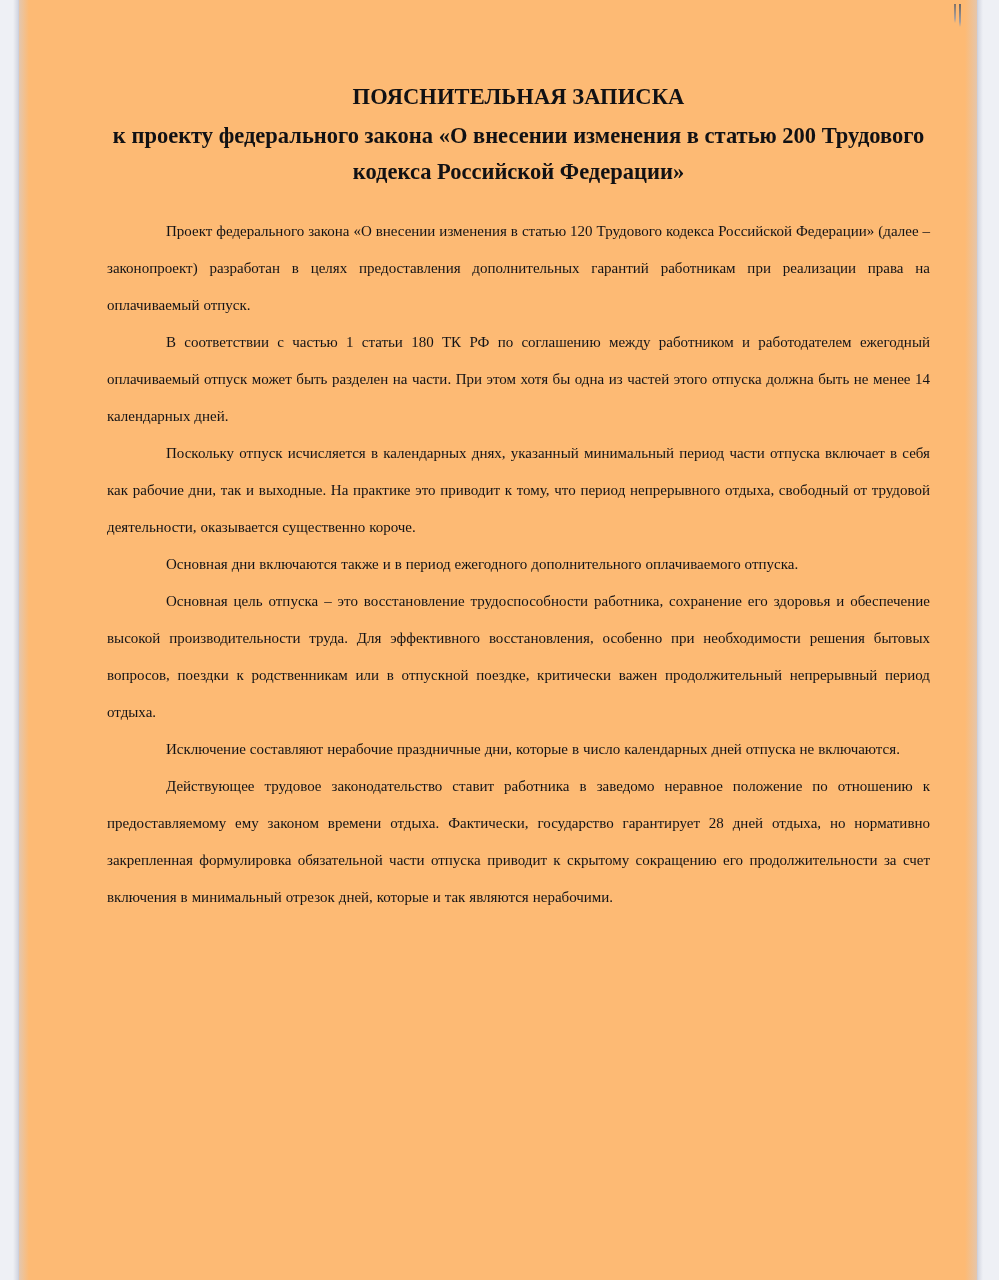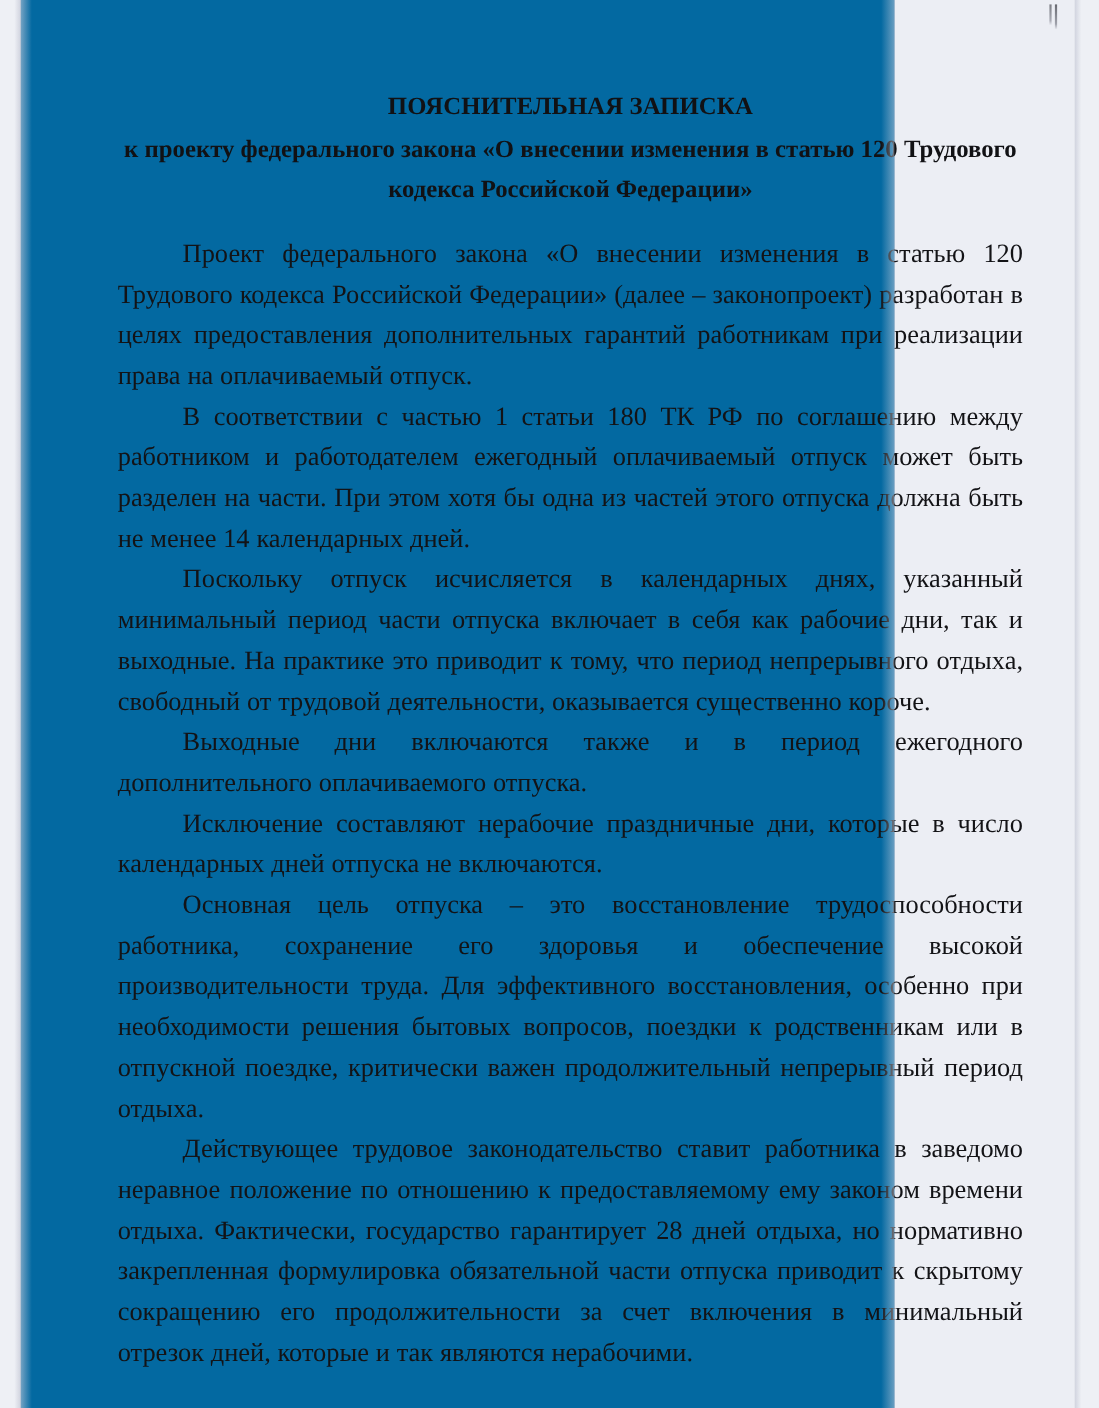--- a/index.html
+++ b/index.html
@@ -44,23 +44,23 @@
     top: 0; bottom: 0; left: 0;
     width: 6px;
     background: linear-gradient(to left, rgba(180,184,200,0.00), rgba(168,172,192,0.42));
   }
 
   
   #page {
     position: absolute;
     top: 0;
     left: 19px;
-    width: 794px;
+    width: 958px;
     height: 1280px;
-    background: #0369a1;
+    background: #fdba74;
     box-shadow: 0 0 0 0.5px rgba(200,203,216,0.9);
   }
 
   
   #page::before {
     content: "";
     position: absolute;
     top: 0; bottom: 0; left: 0;
     width: 10px;
     background: linear-gradient(to right, rgba(207,210,224,0.55), rgba(255,255,255,0));
@@ -119,21 +119,21 @@
     line-height: 36px;
     color: #111114;
     margin: 3px 0 0 0;
     padding: 0 2px;
   }
 
   .body-block {
     margin-top: 23px;
   }
   .para {
-    font-size: 24px;
+    font-size: 15px;
     line-height: 37px;
     text-align: justify;
     text-align-last: left;
     text-indent: 59px;
     color: #131316;
     margin: 0;
     hyphens: none;
     word-spacing: 0.2px;
   }
 </style>
@@ -149,28 +149,28 @@
 
     <div id="scan-artifact">
       <span class="mark m1"></span>
       <span class="mark m2"></span>
     </div>
 
     <div id="content">
 
       <h1 class="doc-title">ПОЯСНИТЕЛЬНАЯ ЗАПИСКА</h1>
 
-      <h2 class="doc-subtitle">к проекту федерального закона «О внесении изменения в статью 120 Трудового кодекса Российской Федерации»</h2>
+      <h2 class="doc-subtitle">к проекту федерального закона «О внесении изменения в статью 200 Трудового кодекса Российской Федерации»</h2>
 
       <div class="body-block">
         <p class="para">Проект федерального закона «О внесении изменения в статью 120 Трудового кодекса Российской Федерации» (далее – законопроект) разработан в целях предоставления дополнительных гарантий работникам при реализации права на оплачиваемый отпуск.</p>
         <p class="para">В соответствии с частью 1 статьи 180 ТК РФ по соглашению между работником и работодателем ежегодный оплачиваемый отпуск может быть разделен на части. При этом хотя бы одна из частей этого отпуска должна быть не менее 14 календарных дней.</p>
         <p class="para">Поскольку отпуск исчисляется в календарных днях, указанный минимальный период части отпуска включает в себя как рабочие дни, так и выходные. На практике это приводит к тому, что период непрерывного отдыха, свободный от трудовой деятельности, оказывается существенно короче.</p>
-        <p class="para">Выходные дни включаются также и в период ежегодного дополнительного оплачиваемого отпуска.</p>
+        <p class="para">Основная дни включаются также и в период ежегодного дополнительного оплачиваемого отпуска.</p>
+        <p class="para">Основная цель отпуска – это восстановление трудоспособности работника, сохранение его здоровья и обеспечение высокой производительности труда. Для эффективного восстановления, особенно при необходимости решения бытовых вопросов, поездки к родственникам или в отпускной поездке, критически важен продолжительный непрерывный период отдыха.</p>
         <p class="para">Исключение составляют нерабочие праздничные дни, которые в число календарных дней отпуска не включаются.</p>
-        <p class="para">Основная цель отпуска – это восстановление трудоспособности работника, сохранение его здоровья и обеспечение высокой производительности труда. Для эффективного восстановления, особенно при необходимости решения бытовых вопросов, поездки к родственникам или в отпускной поездке, критически важен продолжительный непрерывный период отдыха.</p>
         <p class="para">Действующее трудовое законодательство ставит работника в заведомо неравное положение по отношению к предоставляемому ему законом времени отдыха. Фактически, государство гарантирует 28 дней отдыха, но нормативно закрепленная формулировка обязательной части отпуска приводит к скрытому сокращению его продолжительности за счет включения в минимальный отрезок дней, которые и так являются нерабочими.</p>
 
       </div>
 
     </div>
   </div>
 </div>
 
 </body></html>

